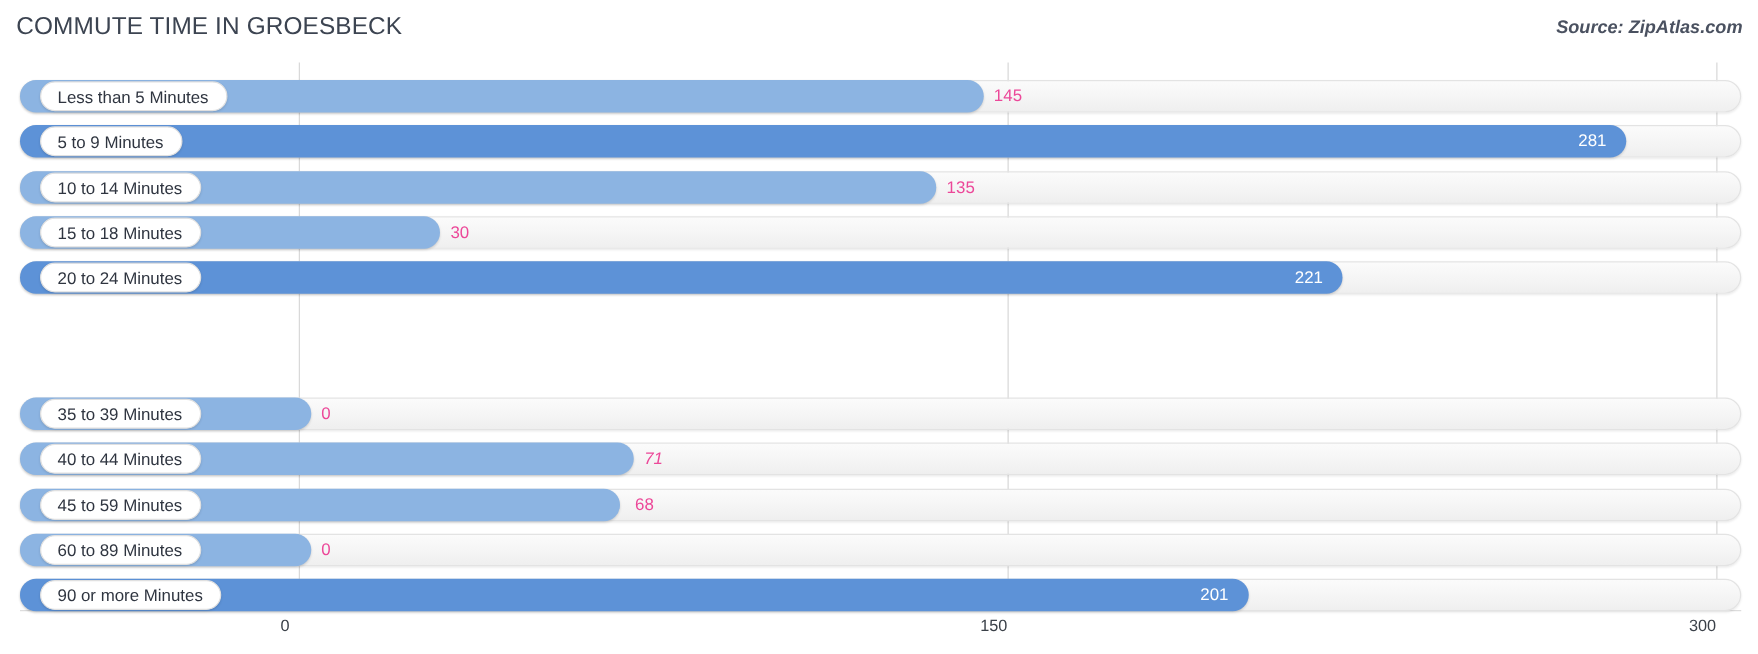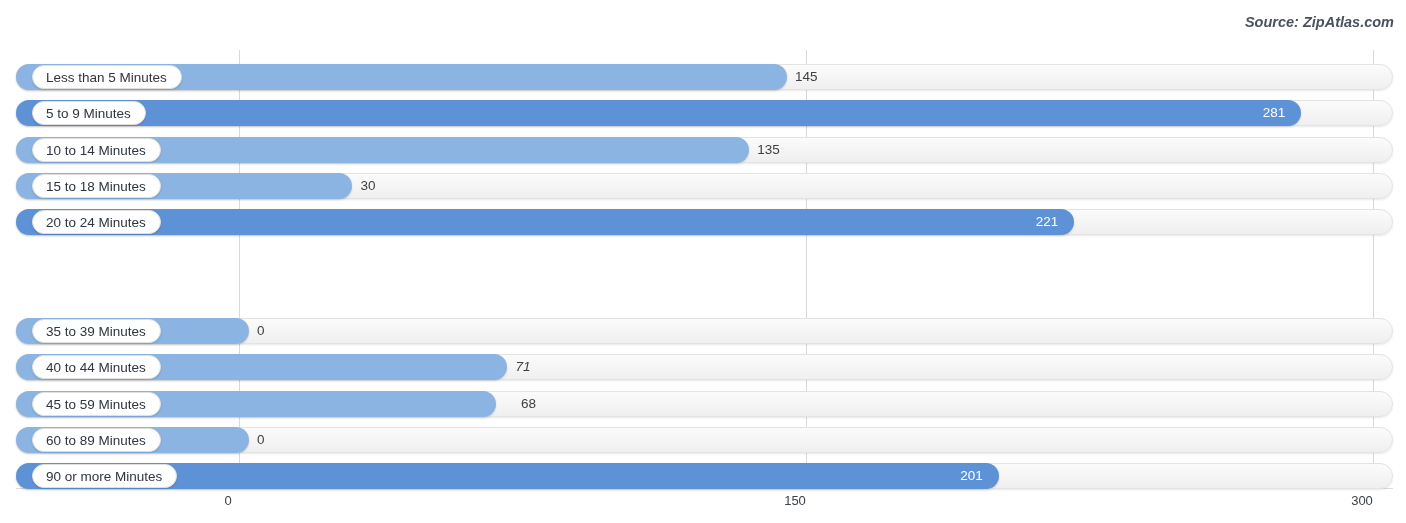--- a/index.html
+++ b/index.html
@@ -106,21 +106,21 @@
     z-index: 3;
   }
 
   
   .val-out {
     position: absolute;
     top: 2px;
     height: 26px;
     line-height: 26px;
     font-size: 13.5px;
-    color: #404040;
+    color: #ec4899;
     white-space: nowrap;
     z-index: 3;
   }
   
   .val-in {
     position: absolute;
     top: 2px;
     height: 41px;
     line-height: 26px;
     font-size: 13.5px;
@@ -150,20 +150,21 @@
     color: #3b4149;
     white-space: nowrap;
     transform: translateX(-50%);
   }
 </style>
 </head>
 <body>
 
 <div id="root">
 
+  <div id="chart-title">COMMUTE TIME IN GROESBECK</div>
   <div id="chart-source">Source: ZipAtlas.com</div>
 
   <div id="plot">
       <div class="gridline" style="left: 239px;"></div>
       <div class="gridline" style="left: 806px;"></div>
       <div class="gridline" style="left: 1373px;"></div>
       <div class="row" style="top: 0px;">
         <div class="track"></div>
         <div class="bar light" style="width: 771.1px;"></div>
         <div class="pill">Less than 5 Minutes</div>
@@ -202,21 +203,21 @@
       <div class="row" style="top: 290.4px;">
         <div class="track"></div>
         <div class="bar light" style="width: 491.38px;"></div>
         <div class="pill">40 to 44 Minutes</div>
         <div class="val-out" style="left: 515.38px; font-style: italic;">71</div>
       </div>
       <div class="row" style="top: 326.7px;">
         <div class="track"></div>
         <div class="bar light" style="width: 480.04px;"></div>
         <div class="pill">45 to 59 Minutes</div>
-        <div class="val-out" style="left: 521px; text-align: right;">68</div>
+        <div class="val-out" style="left: 508px; text-align: right;">68</div>
       </div>
       <div class="row" style="top: 363px;">
         <div class="track"></div>
         <div class="bar light" style="width: 233px;"></div>
         <div class="pill">60 to 89 Minutes</div>
         <div class="val-out" style="left: 257px;">0</div>
       </div>
       <div class="row" style="top: 399.3px;">
         <div class="track"></div>
         <div class="bar dark" style="width: 982.78px;"></div>

